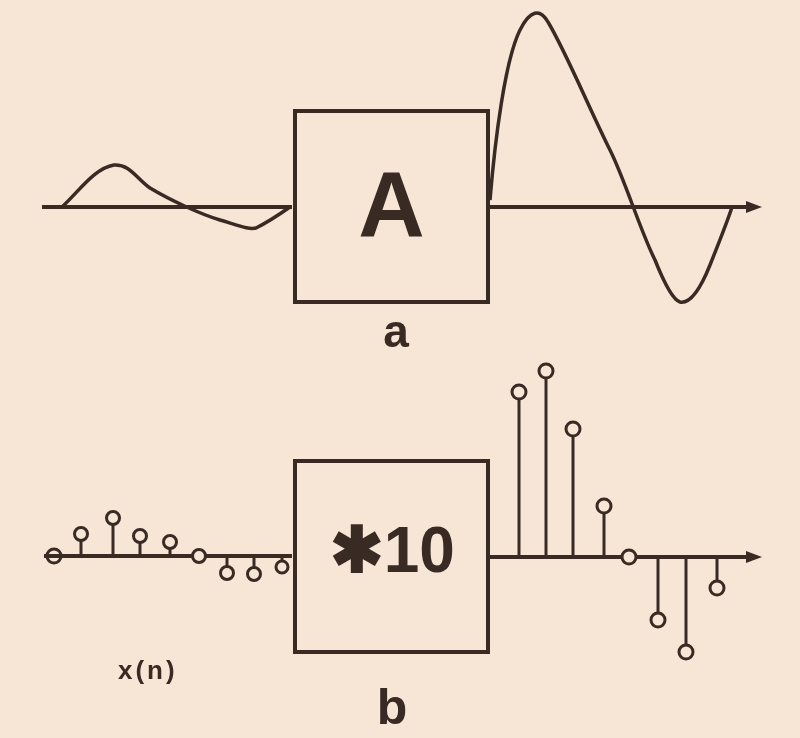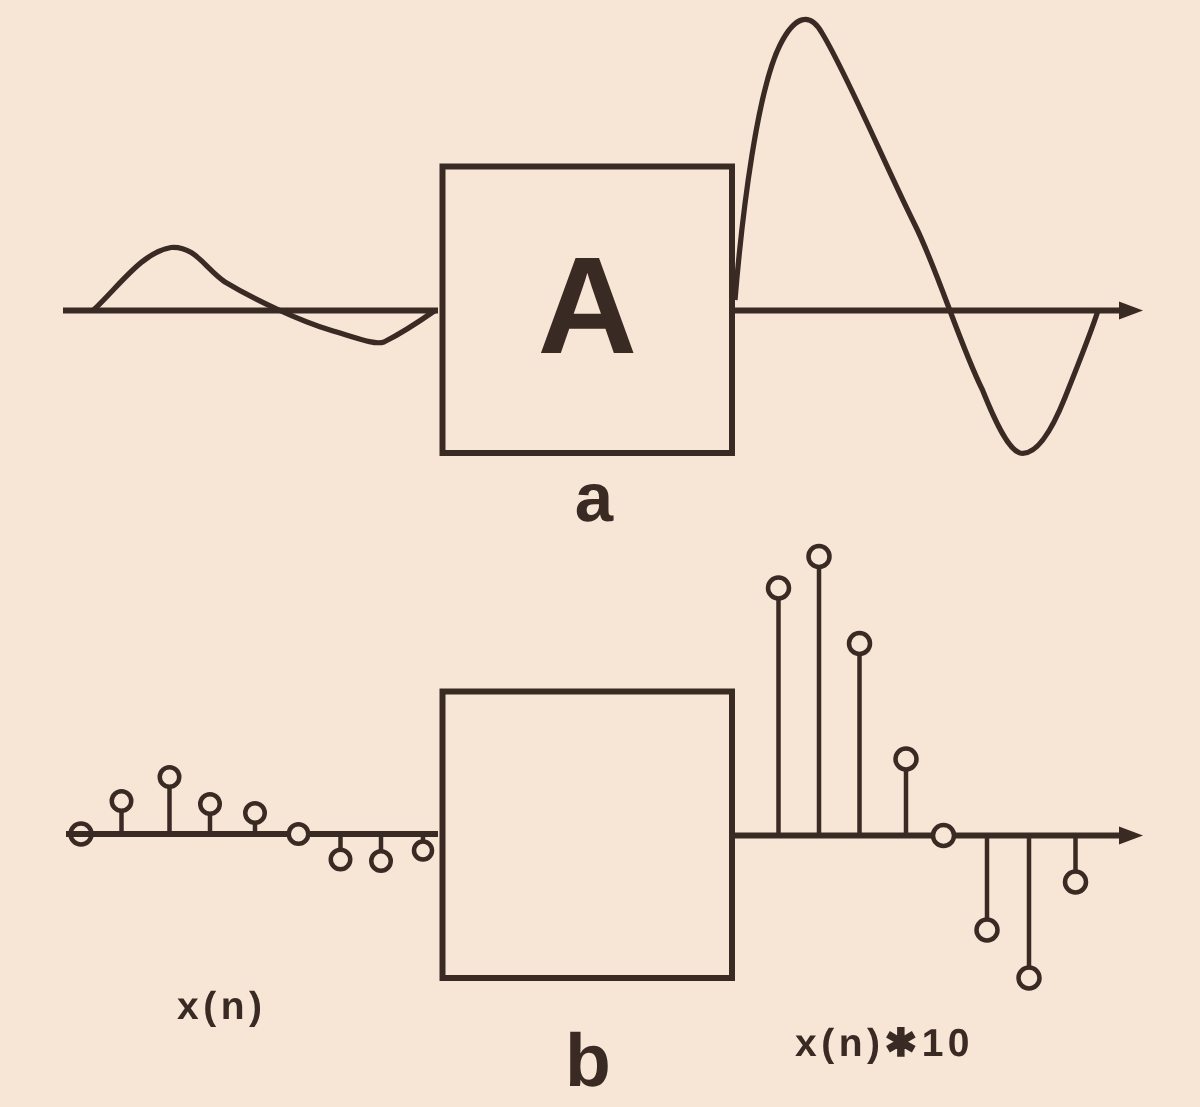--- a/index.html
+++ b/index.html
@@ -83,17 +83,17 @@
       <line class="ink" x1="686" y1="557" x2="686" y2="645" stroke-width="3"></line>
       <circle cx="686" cy="652" r="7" stroke="#3a2a24" stroke-width="3" fill="#f7e6d6"></circle>
       <line class="ink" x1="717" y1="557" x2="717" y2="581" stroke-width="3"></line>
       <circle cx="717" cy="588" r="7" stroke="#3a2a24" stroke-width="3" fill="#f7e6d6"></circle>
     </g>
   </svg>
 
   <div class="box-label" style="left:295px; top:158px; width:193px; font-size:92px; line-height:92px;">A</div>
   <div class="box-label" style="left:376px; top:308px; width:40px; font-size:46px; line-height:46px;">a</div>
 
+  <div class="box-label" style="left:300px; top:518px; width:185px; font-size:64px; line-height:64px;">✱10</div>
   <div class="box-label" style="left:362px; top:682px; width:60px; font-size:50px; line-height:50px;">b</div>
 
   <div class="cond" style="left:118px; top:655px; font-size:26px;">x(n)</div>
-  <div class="cond" style="left:530px; top:680px; font-size:26px;">x(n)✱10</div>
 </div>
 
 </body></html>

